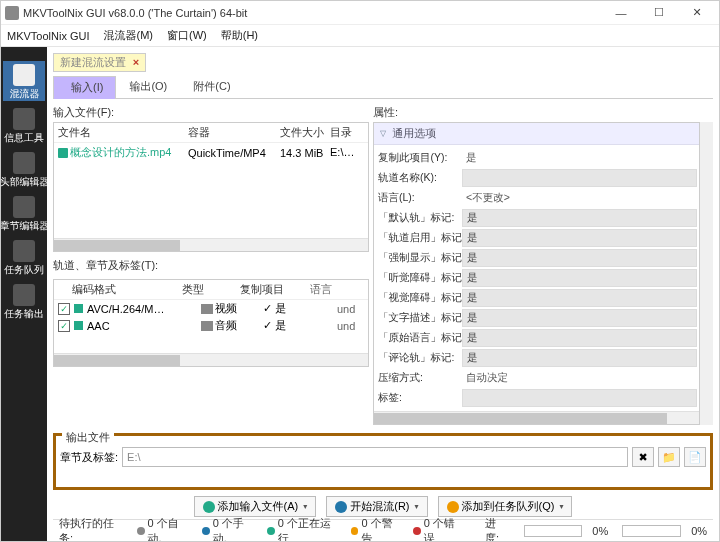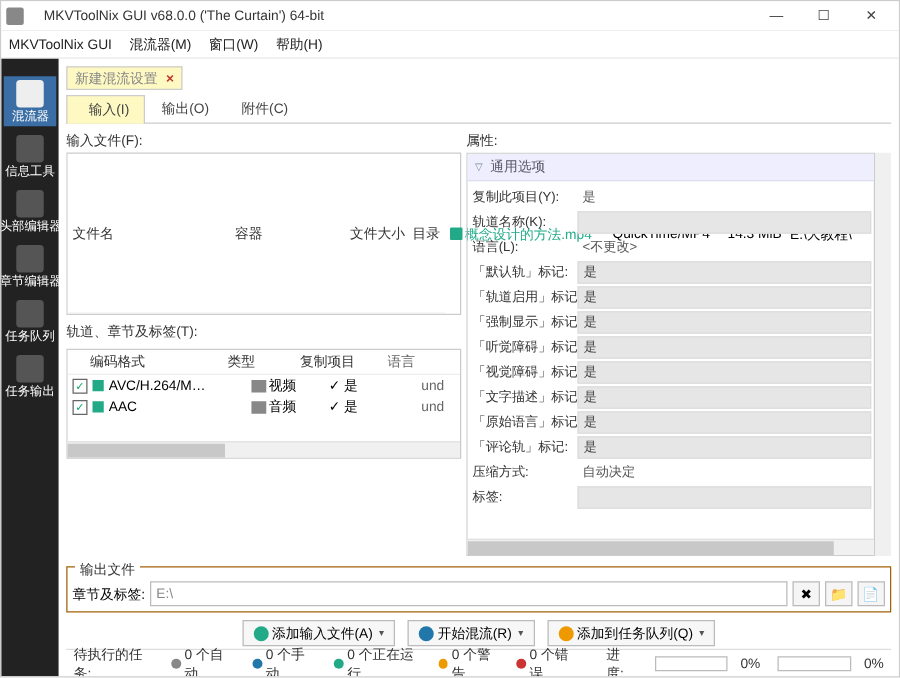--- a/index.html
+++ b/index.html
@@ -1,18 +1,18 @@
 <!DOCTYPE html>
 <html><head>
 <meta charset="utf-8">
 <style>
 * { box-sizing: border-box; margin: 0; padding: 0; font-family: "Microsoft YaHei", "Segoe UI", sans-serif; font-size: 11px; }
 body { background: #fff; width: 720px; height: 542px; overflow: hidden; border: 1px solid #ccc; }
 
-.titlebar { height: 24px; display: flex; align-items: center; padding: 0 4px; background: #fff; border-bottom: 1px solid #eee; gap: 12px; }
+.titlebar { height: 24px; display: flex; align-items: center; padding: 0 4px; background: #fff; border-bottom: 1px solid #eee; }
 .titlebar .icon { width: 14px; height: 14px; margin-right: 4px; background:#888; border-radius:2px; }
 .titlebar .title { flex: 1; color: #333; }
 .titlebar .wbtns { display: flex; gap: 14px; padding-right:6px; }
 .titlebar .wbtn { width: 24px; height: 16px; display:flex; align-items:center; justify-content:center; color:#444; }
 
 .menubar { height: 22px; display: flex; align-items: center; padding: 0 6px; gap: 14px; color:#222; background:#fff; border-bottom:1px solid #e5e5e5;}
 .menubar span { }
 
 .main { display:flex; height: calc(100% - 46px); }
 .sidebar { width: 46px; background:#222; display:flex; flex-direction:column; align-items:center; padding-top:14px; gap:4px;}
@@ -22,30 +22,30 @@
 .sbtn.active .sicon { background:#eee; }
 .sbtn .slabel { line-height:10px; text-align:center; transform:scale(0.9); white-space:nowrap;}
 
 .content { flex:1; background:#fff; display:flex; flex-direction:column; padding:4px 6px 0 6px; overflow:hidden;}
 .doc-tabs { height:22px; display:flex; align-items:center; gap:4px; }
 .doc-tab { border:1px solid #ccc; padding:1px 6px; color:#888; font-size:10px; background:#fef9c3; }
 .doc-tab .x { color:#c0392b; font-weight:bold; margin-left:4px; }
 
 .sub-tabs { height:24px; display:flex; border-bottom:1px solid #ccc; margin-top:2px;}
 .sub-tab { padding:3px 12px 4px; color:#444; border:1px solid transparent; border-bottom:none;}
-.sub-tab.active { border-color:#ccc; background:#fef9c3; position:relative; top:1px;padding-left:17px;}
+.sub-tab.active { border-color:#ccc; background:#c4b5fd; position:relative; top:1px;padding-left:17px;}
 
 .panels { flex:1; display:flex; gap:4px; padding-top:6px; overflow:hidden;}
 .left, .right { display:flex; flex-direction:column; }
 .left { width:316px; }
 .right { flex:1; }
 
 .group-label { color:#333; margin-bottom:2px; }
 .box { border:1px solid #ccc; background:#fff; }
-.filesbox { height:130px; display:flex; flex-direction:row; }
+.filesbox { height:130px; display:flex; flex-direction:column; }
 .thead, .trow { display:flex; align-items:center; padding:2px 4px; }
 .thead { color:#333; border-bottom:1px solid #eee;}
 .thead .col, .trow .col { overflow:hidden; white-space:nowrap; text-overflow:ellipsis; }
 .c-name { width:130px;} .c-cont{width:92px;} .c-size{width:50px;} .c-dir{flex:1;}
 .trow .fname { color:#2a8; display:flex; align-items:center; gap:2px;}
 .trow .tiny { width:10px;height:10px;background:#2a8;border-radius:1px;}
 .scroller { height:13px; background:#f0f0f0; border-top:1px solid #e0e0e0; position:relative;}
 .scroller .thumb { position:absolute; left:0; top:1px; height:11px; width:40%; background:#c8c8c8;}
 .flexfill { flex:1; }
 
@@ -62,21 +62,21 @@
 .props-head .tri { font-size:8px; color:#789; }
 .props-body { flex:1; overflow-y:auto; padding:2px 2px 2px 4px; }
 .prow { display:flex; align-items:center; margin:2px 0; gap:4px;}
 .prow .plabel { width:80px; color:#333; text-align:left; font-size:10.5px; white-space:nowrap;}
 .prow .pval { flex:1; height:18px; background:#e6e6e6; border:1px solid #dcdcdc; padding:1px 4px; color:#444; font-size:10.5px; display:flex; align-items:center;}
 .prow .pval.plain { background:transparent; border:none; color:#555;}
 .props .scroller { height:13px; }
 .vbar { width:13px; background:#f0f0f0; }
 .right-inner { display:flex; flex:1; overflow:hidden;}
 
-.output { border:1px solid #a16207; margin:8px 0 4px; padding:4px 4px 0 4px; }
+.output { border:3px solid #a16207; margin:8px 0 4px; padding:4px 4px 16px 4px; }
 .output-legend { position:relative; top:-10px; background:#fff; padding:0 4px; color:#333; left:2px;}
 .output-row { display:flex; align-items:center; gap:4px; margin-top:-8px; padding-bottom:4px;}
 .output-row input { flex:1; height:20px; border:1px solid #bbb; padding:0 4px; font-size:11px; color:#888;}
 .ibtn { width:22px; height:20px; border:1px solid #bbb; background:#f5f5f5; display:flex;align-items:center;justify-content:center;}
 
 .actionbar { display:flex; align-items:center; justify-content:center; gap:10px; padding:2px 0; }
 .actbtn { display:flex; align-items:center; gap:3px; border:1px solid #bbb; padding:2px 8px; background:#f7f7f7;}
 .actbtn .ab-icon { width:12px;height:12px; border-radius:6px;}
 .green{background:#2a8;} .blue{background:#27a;} .orange{background:#e90;}
 .drop { font-size:8px; color:#555; margin-left:2px;}

